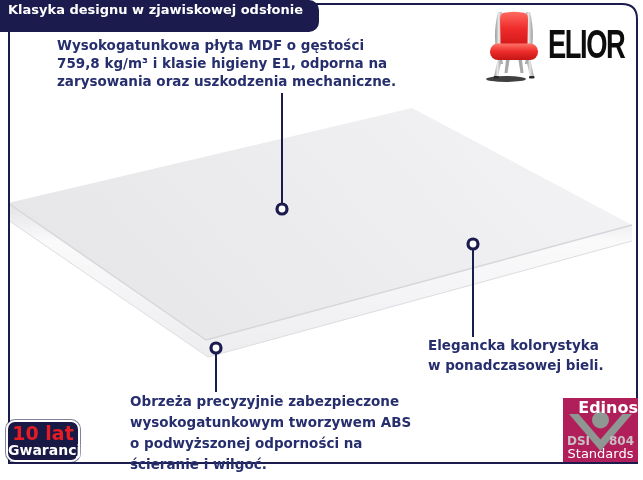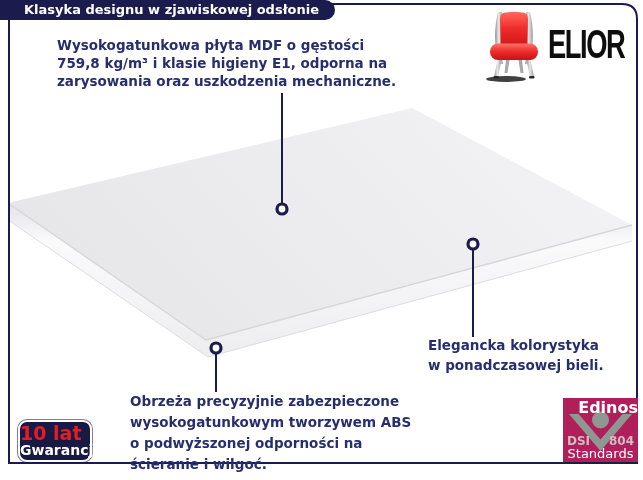--- a/index.html
+++ b/index.html
@@ -2,24 +2,24 @@
 <html><head>
 <meta charset="utf-8">
 <style>
   html,body { margin:0; padding:0; background:#ffffff; }
   .canvas {
     position:relative; width:643px; height:480px; background:#ffffff;
     font-family:"DejaVu Sans","Liberation Sans",sans-serif; overflow:hidden;
   }
   
   .banner {
-    position:absolute; left:0; top:0; height:20px; z-index:4;
+    position:absolute; left:0; top:0; height:32px; z-index:4;
     background:#1b1b4e; color:#ffffff;
     font-size:13px; font-weight:bold; line-height:20px;
-    padding:0 16px 0 24px; border-radius:0 10px 10px 0;
+    padding:0 16px 0 8px; border-radius:0 10px 10px 0;
     white-space:nowrap;
   }
   
   .scene { position:absolute; left:0; top:0; z-index:1; }
   
   .callout-text {
     position:absolute; z-index:3; color:#262e6d; font-weight:bold;
     font-size:13.5px; white-space:pre-line;
   }
   .callout-text.t1 { left:57px;  top:36px;  line-height:18px; }
@@ -29,23 +29,23 @@
   .brand { position:absolute; left:482px; top:8px; z-index:3; width:156px; height:76px; }
   .brand-chair { position:absolute; left:3px; top:2px; }
   .brand-word {
     position:absolute; left:66px; top:16px;
     font-family:"Liberation Sans",sans-serif; font-weight:700;
     font-size:38px; line-height:38px; letter-spacing:-2px; color:#0d0d0d;
     transform:scale(0.72,1.06); transform-origin:left top; display:inline-block;
   }
   
   .warranty {
-    position:absolute; left:18px; top:420px; width:74px; height:42px; z-index:5;
+    position:absolute; left:6px; top:420px; width:74px; height:42px; z-index:5;
     background:#191946; border:2px solid #ffffff; border-radius:9px;
-    box-sizing:border-box; 
+    box-sizing:border-box; text-align:center;
     box-shadow:0 0 0 1px rgba(25,25,70,.55);
   }
   .warranty .years {
     display:block; margin-top:1px; color:#e51d23;
     font-size:19px; line-height:20px; font-weight:bold;
   }
   .warranty .label {
     display:block; color:#ffffff; font-size:14px; line-height:15px; font-weight:bold;
   }
   

